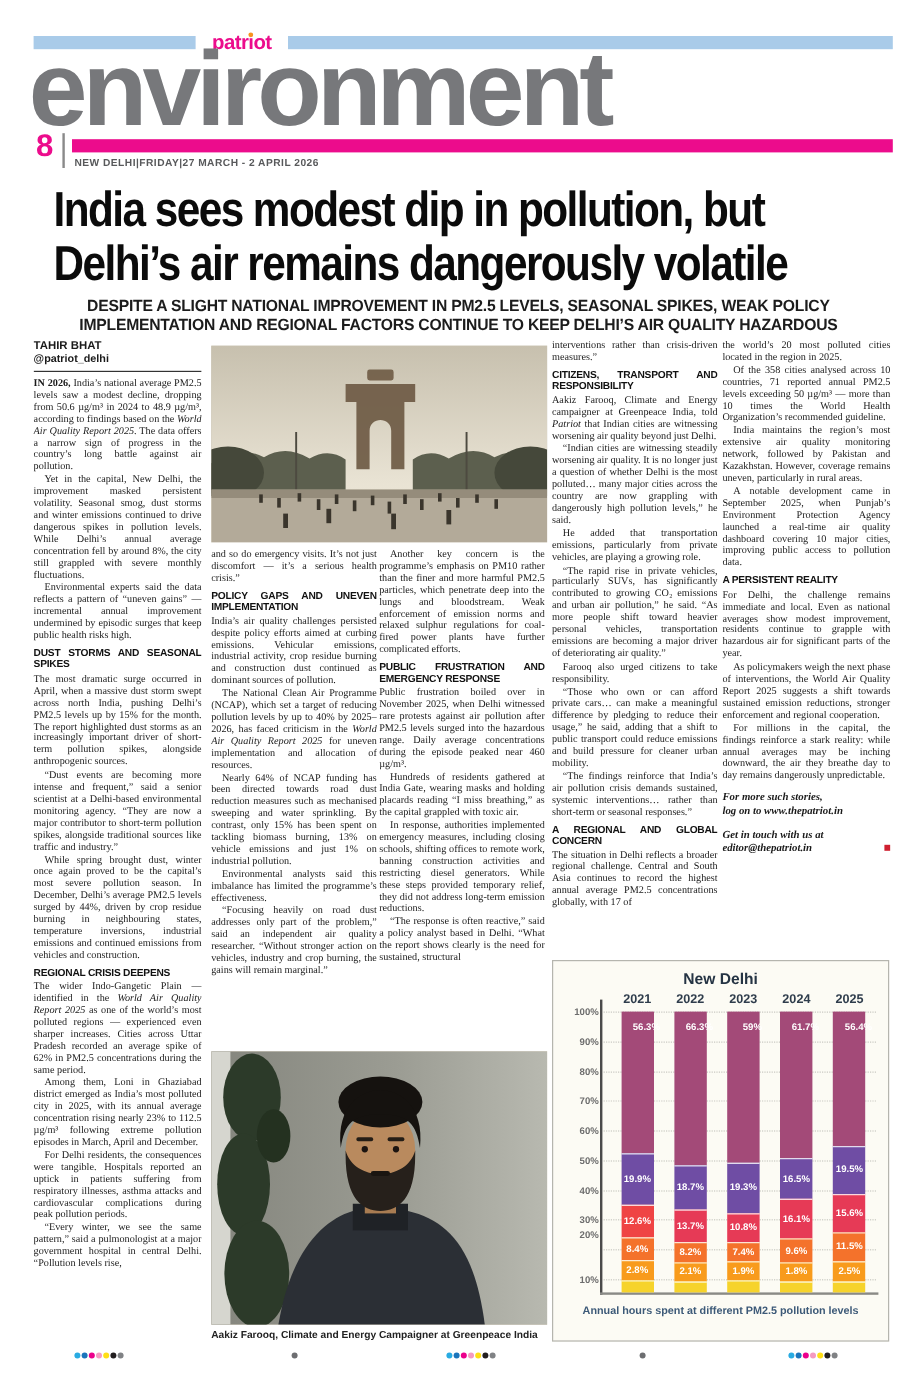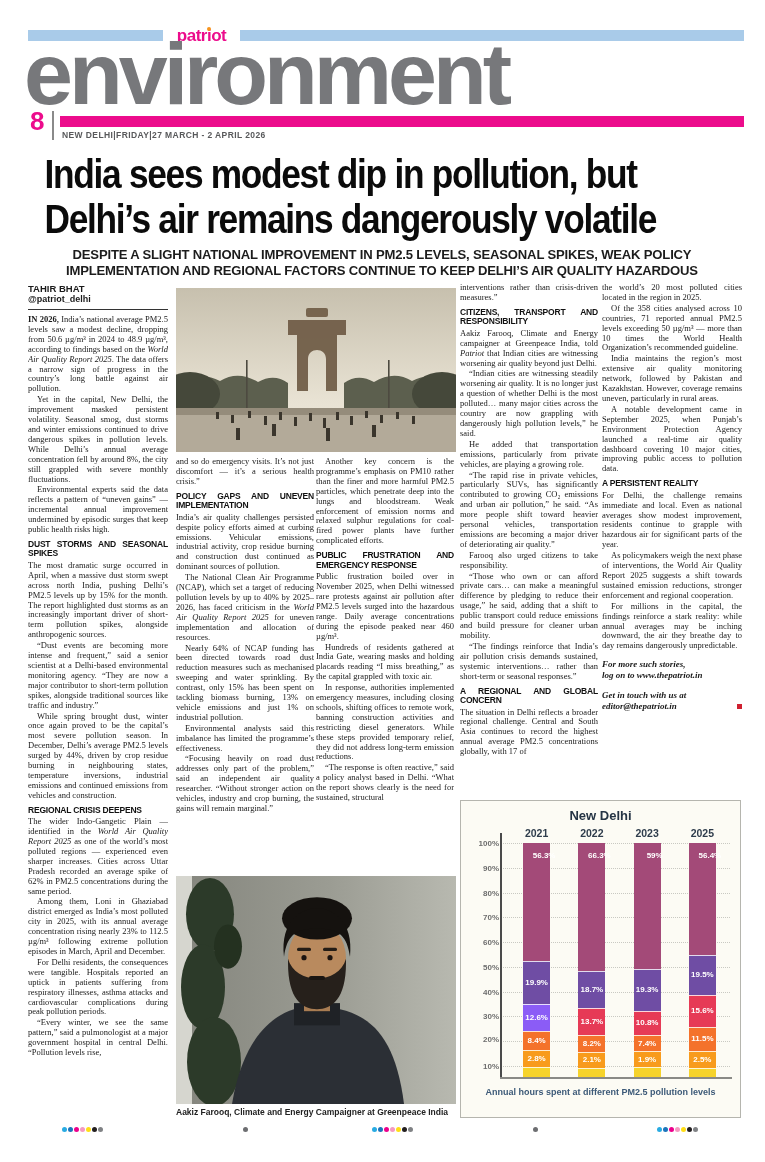--- a/index.html
+++ b/index.html
@@ -263,34 +263,34 @@
         <div class="ytick" style="top: 86.3333px;">70%</div>
         <div class="gridline" style="top: 115.111px;"></div>
         <div class="ytick" style="top: 111.111px;">60%</div>
         <div class="gridline" style="top: 139.889px;"></div>
         <div class="ytick" style="top: 135.889px;">50%</div>
         <div class="gridline" style="top: 164.667px;"></div>
         <div class="ytick" style="top: 160.667px;">40%</div>
         <div class="gridline" style="top: 189.444px;"></div>
         <div class="ytick" style="top: 185.444px;">30%</div>
         <div class="gridline" style="top: 214.222px;"></div>
-        <div class="ytick" style="top: 208px; text-align: right;">20%</div>
+        <div class="ytick" style="top: 198px; text-align: right;">20%</div>
         <div class="gridline" style="top: 239px;"></div>
         <div class="ytick" style="top: 235px;">10%</div>
         <div class="bars">
           <div class="bar-col">
             <div class="year">2021</div>
             <div class="bar">
               <div class="seg first" style="background: rgb(163, 74, 120); flex: 56.3 1 0px;">
                 <span class="seg-label">56.3%</span>
               </div>
               <div class="seg" style="background: rgb(111, 77, 164); flex: 19.9 1 0px;">
                 <span class="seg-label">19.9%</span>
               </div>
-              <div class="seg" style="background: #8b5cf6; flex: 12.6 1 0px;">
+              <div class="seg" style="background: #ef4444; flex: 12.6 1 0px;">
                 <span class="seg-label">12.6%</span>
               </div>
               <div class="seg" style="background: rgb(244, 114, 43); flex: 8.4 1 0px;">
                 <span class="seg-label">8.4%</span>
               </div>
               <div class="seg" style="background: rgb(248, 155, 28); flex: 2.8 1 11px;">
                 <span class="seg-label">2.8%</span>
               </div>
               <div class="seg" style="background: rgb(246, 211, 43); flex: 1.2 1 6px;"></div>
             </div>
@@ -326,20 +326,41 @@
                 <span class="seg-label">19.3%</span>
               </div>
               <div class="seg" style="background: rgb(230, 58, 86); flex: 10.8 1 0px;">
                 <span class="seg-label">10.8%</span>
               </div>
               <div class="seg" style="background: rgb(244, 114, 43); flex: 7.4 1 0px;">
                 <span class="seg-label">7.4%</span>
               </div>
               <div class="seg" style="background: rgb(248, 155, 28); flex: 1.9 1 11px;">
                 <span class="seg-label">1.9%</span>
+              </div>
+              <div class="seg" style="background: rgb(246, 211, 43); flex: 1.2 1 6px;"></div>
+            </div>
+          </div>
+          <div class="bar-col">
+            <div class="year">2024</div>
+            <div class="bar">
+              <div class="seg first" style="background: rgb(163, 74, 120); flex: 61.7 1 0px;">
+                <span class="seg-label">61.7%</span>
+              </div>
+              <div class="seg" style="background: rgb(111, 77, 164); flex: 16.5 1 0px;">
+                <span class="seg-label">16.5%</span>
+              </div>
+              <div class="seg" style="background: rgb(230, 58, 86); flex: 16.1 1 0px;">
+                <span class="seg-label">16.1%</span>
+              </div>
+              <div class="seg" style="background: rgb(244, 114, 43); flex: 9.6 1 0px;">
+                <span class="seg-label">9.6%</span>
+              </div>
+              <div class="seg" style="background: rgb(248, 155, 28); flex: 1.8 1 11px;">
+                <span class="seg-label">1.8%</span>
               </div>
               <div class="seg" style="background: rgb(246, 211, 43); flex: 1.2 1 6px;"></div>
             </div>
           </div>
           <div class="bar-col">
             <div class="year">2025</div>
             <div class="bar">
               <div class="seg first" style="background: rgb(163, 74, 120); flex: 56.4 1 0px;">
                 <span class="seg-label">56.4%</span>
               </div>

